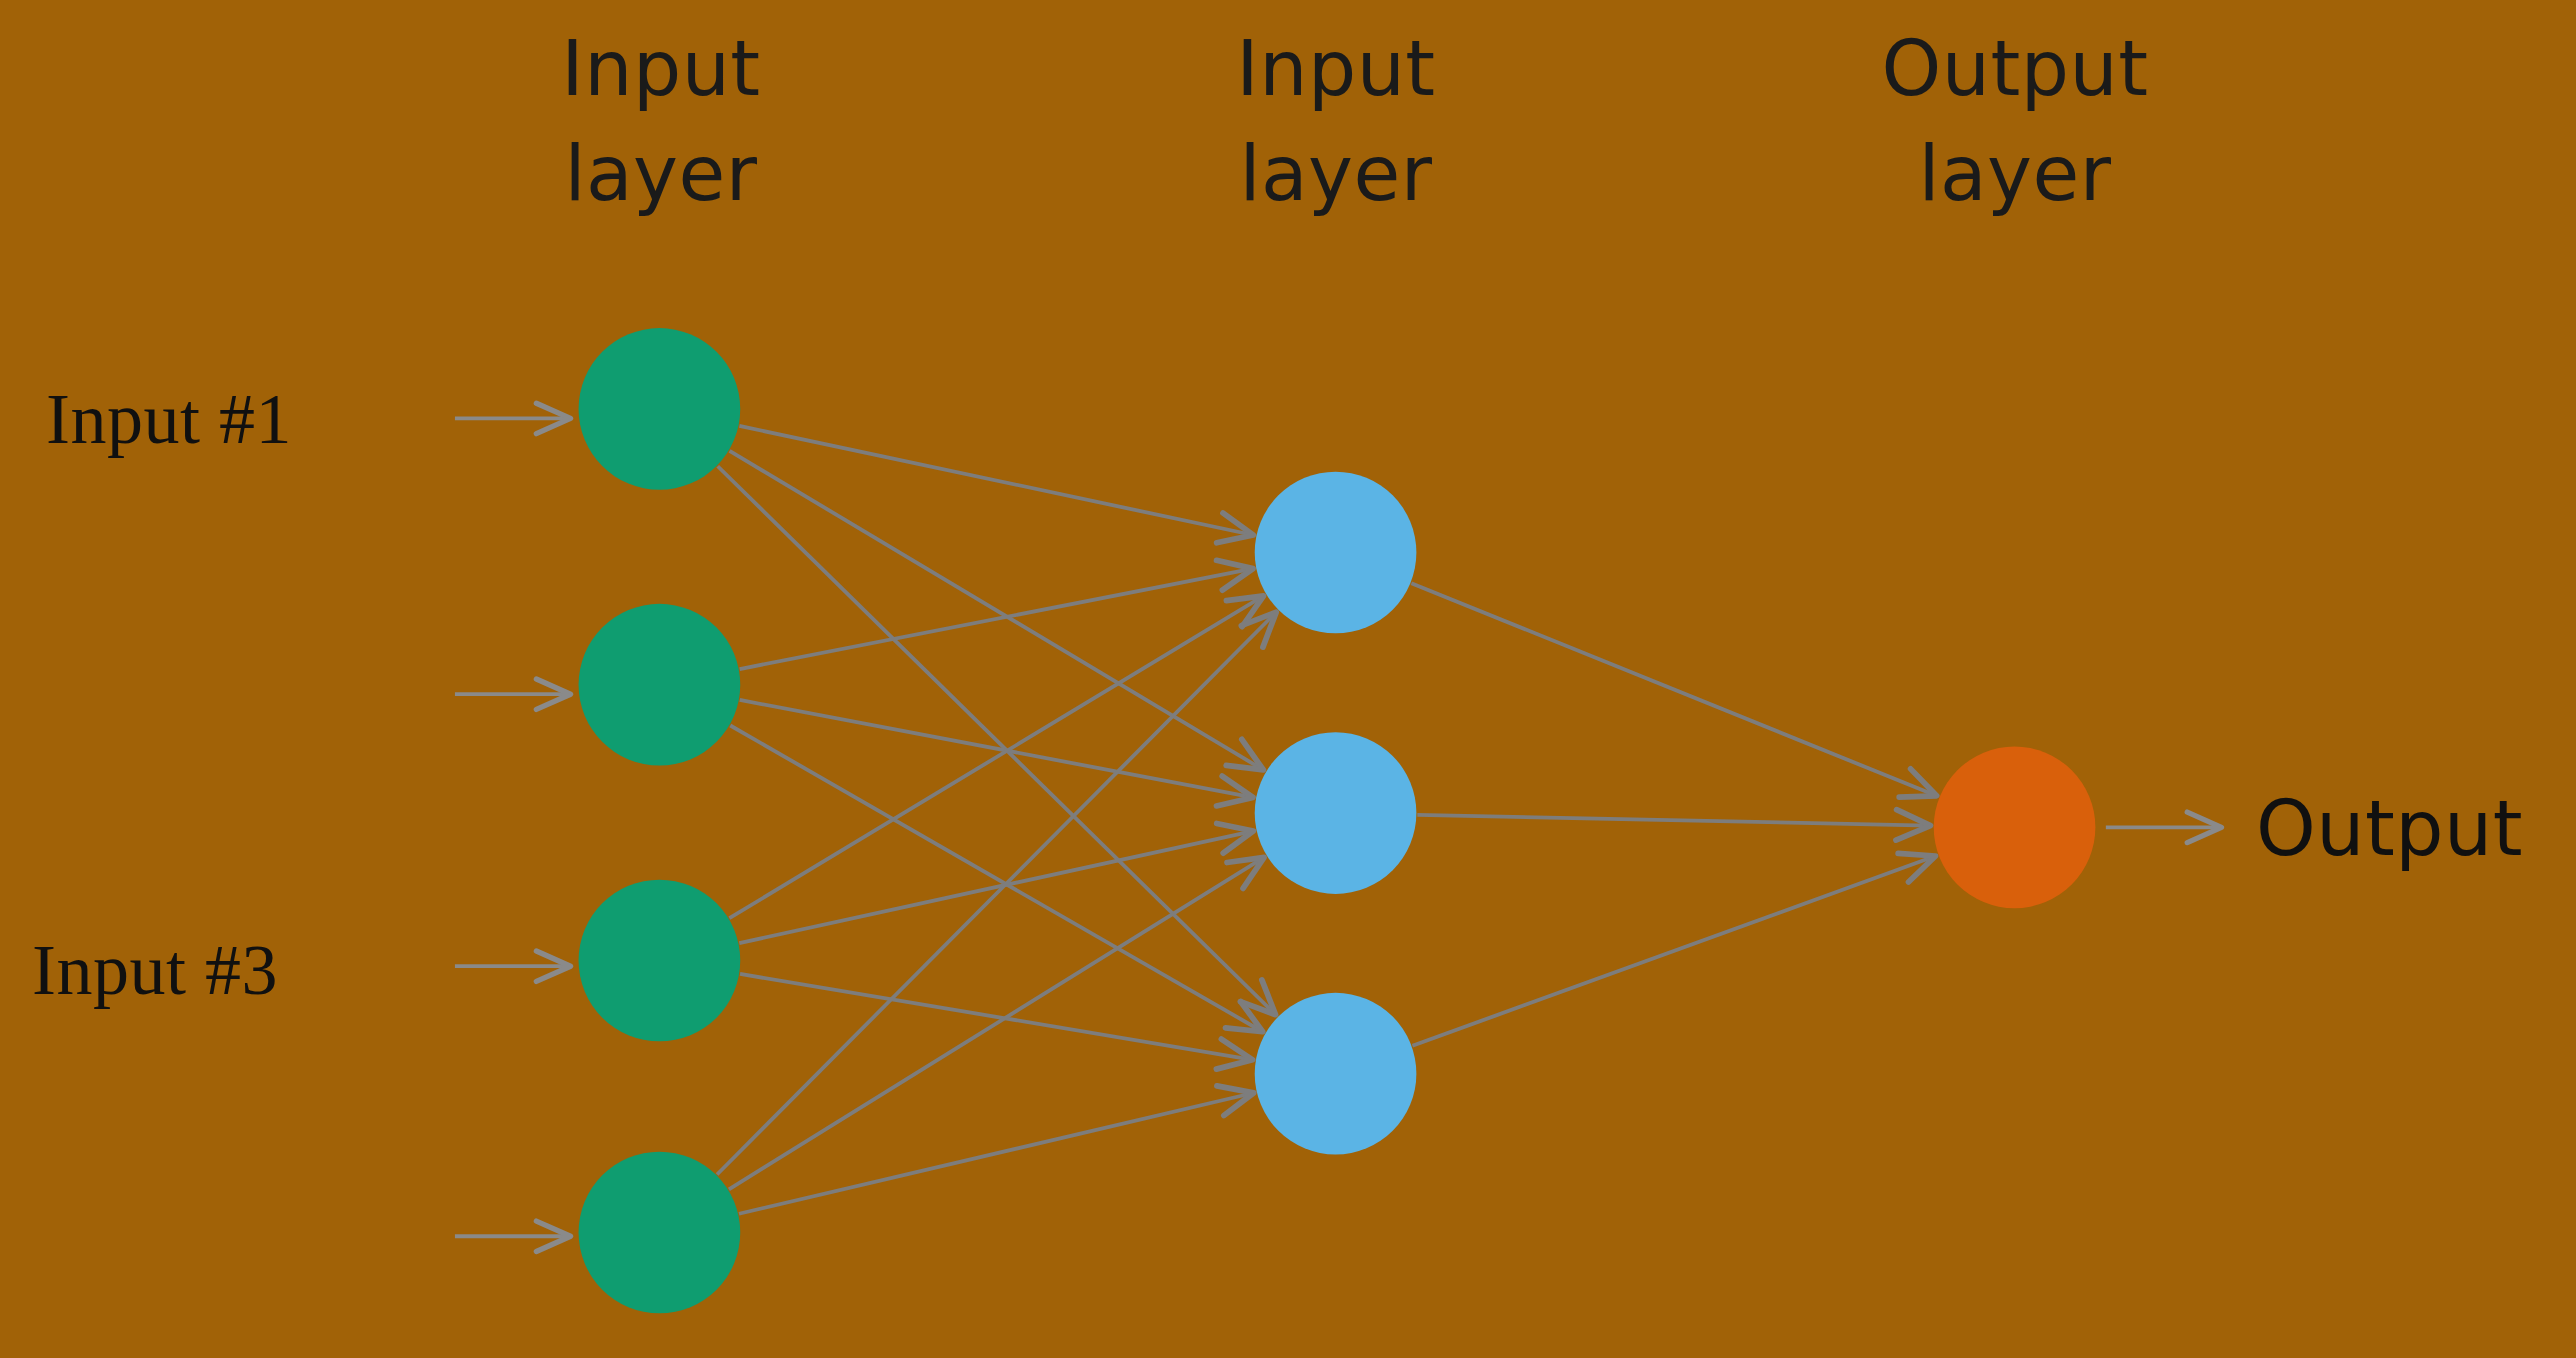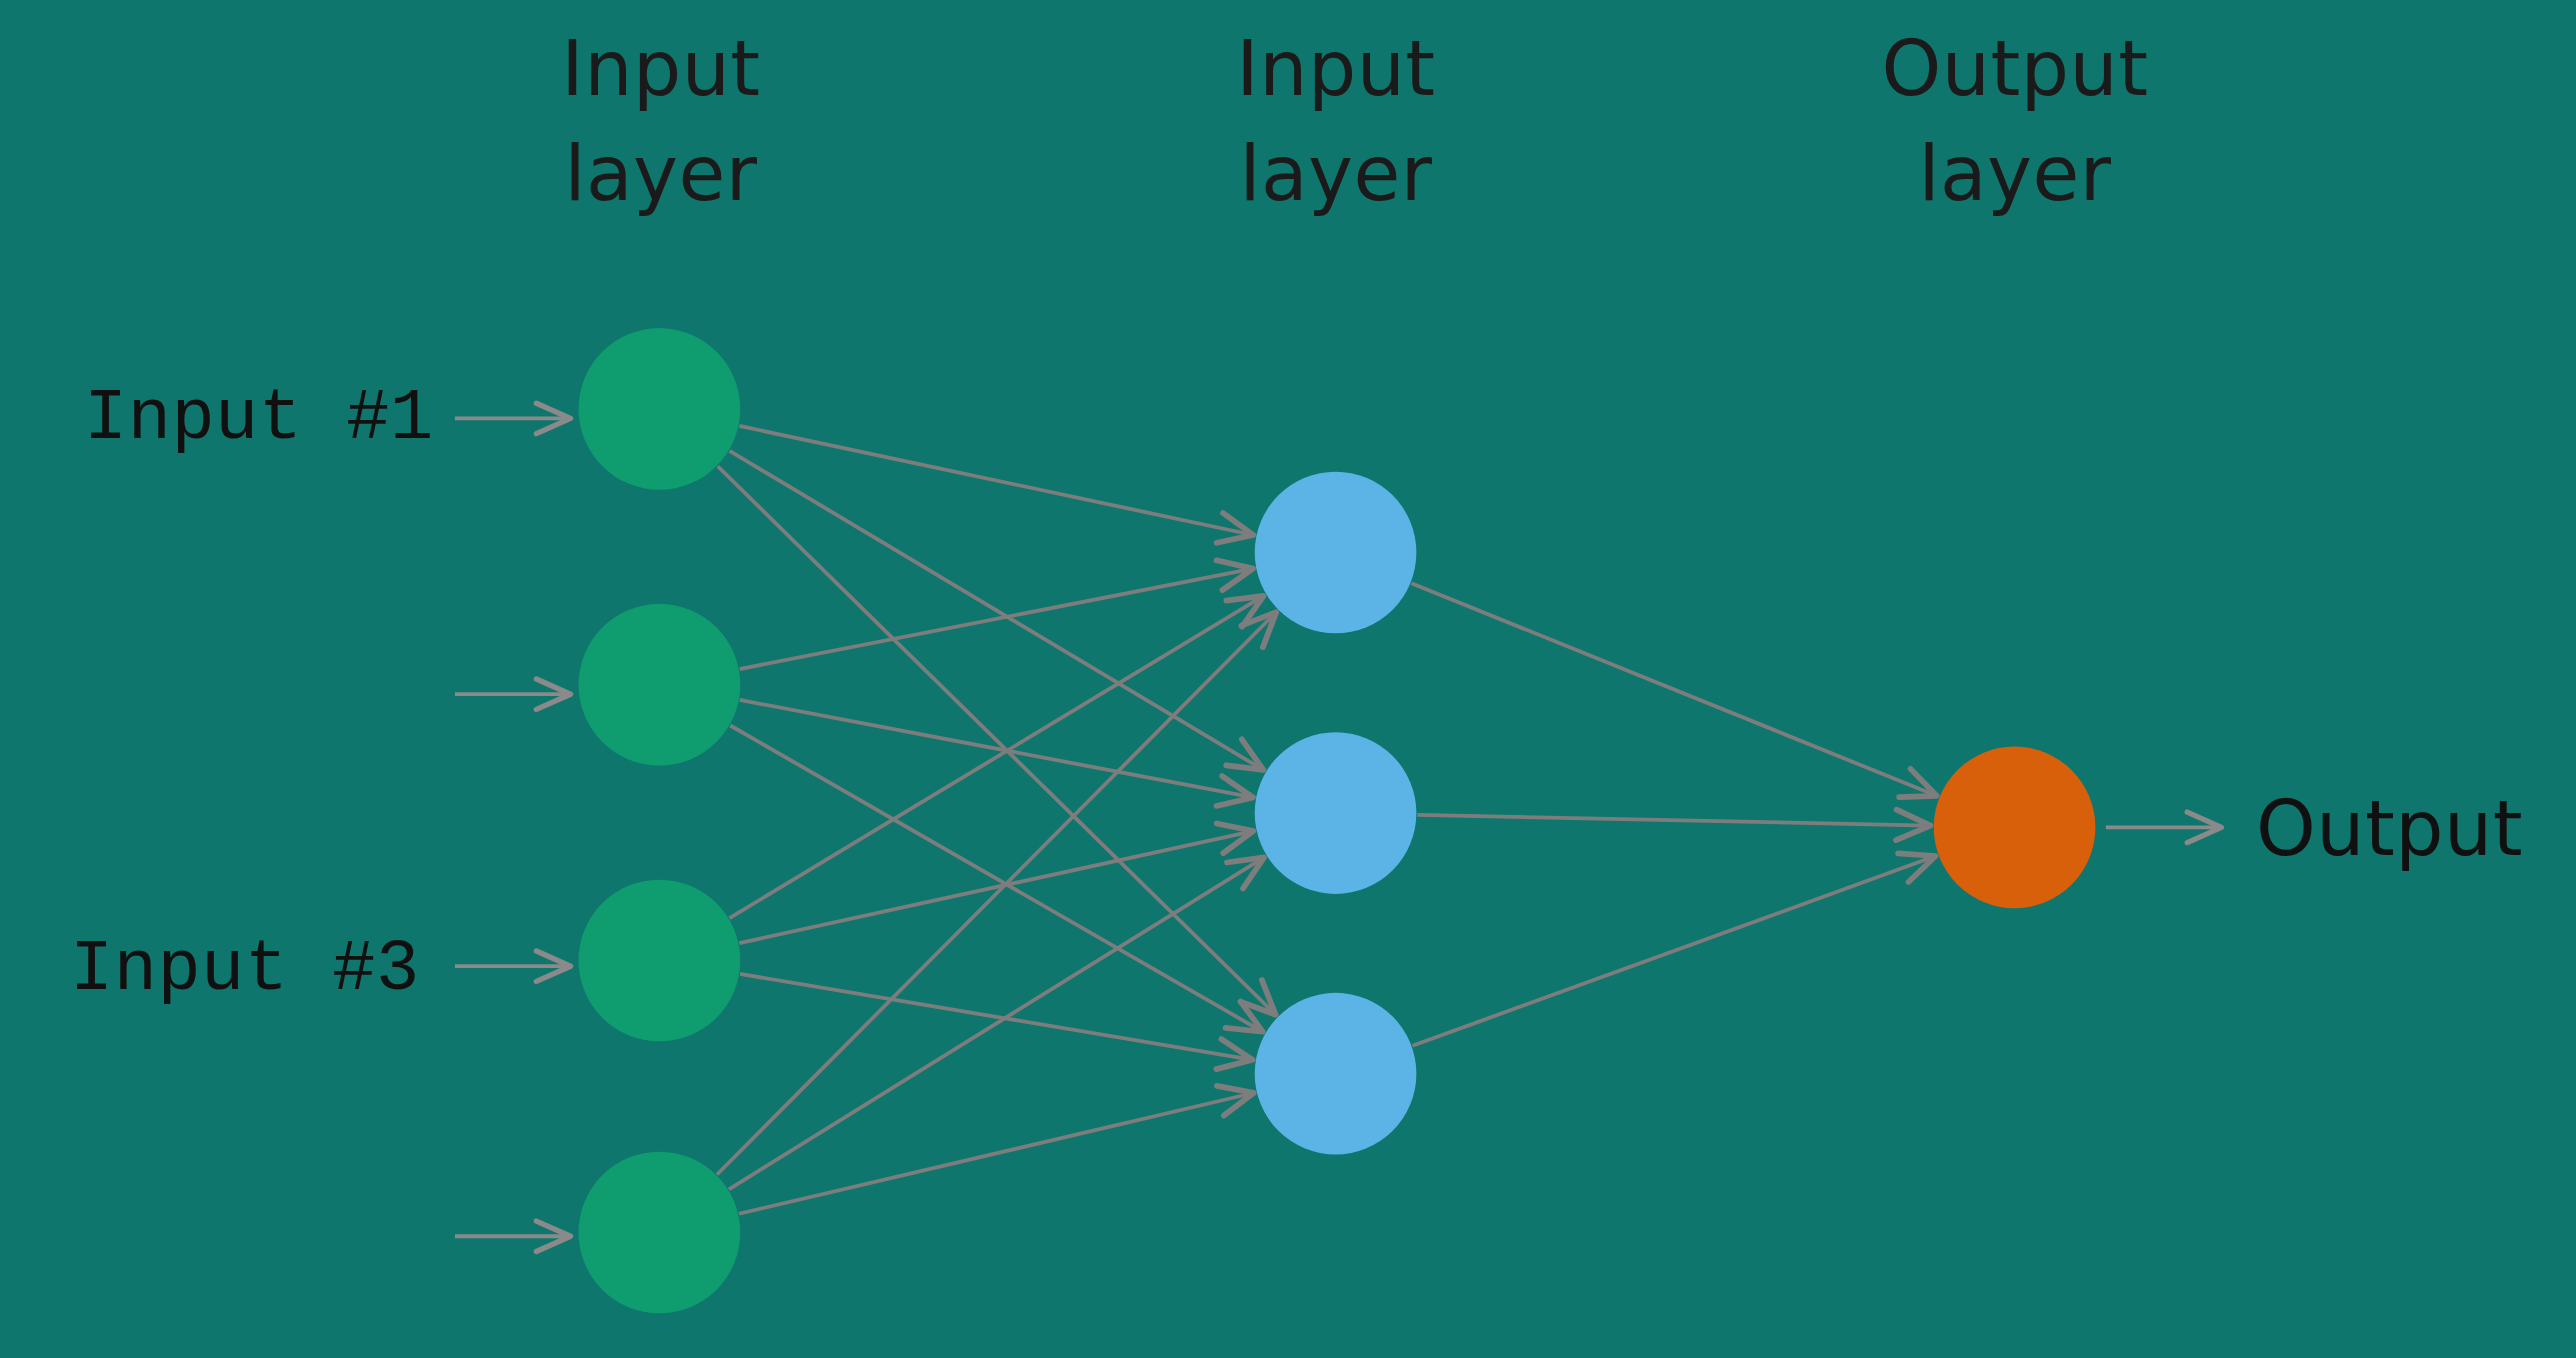--- a/index.html
+++ b/index.html
@@ -5,21 +5,21 @@
 <style>
   html, body {
     margin: 0;
     padding: 0;
     background: #ffffff;
   }
   #canvas {
     position: relative;
     width: 2576px;
     height: 1358px;
-    background: #0f766e;
+    background: #a16207;
     overflow: hidden;
     font-family: "DejaVu Sans", sans-serif;
   }
   svg#net {
     position: absolute;
     left: 0;
     top: 0;
     width: 2576px;
     height: 1358px;
     display: block;
@@ -32,27 +32,26 @@
     line-height: 1.38;
     color: #1a1a1a;
     font-weight: 400;
     letter-spacing: 0.5px;
     white-space: nowrap;
     transform: translateX(-50%);
   }
   .layer-title .t-line { display: block; }
   .input-label {
     position: absolute;
-    font-family: Liberation Mono, monospace;
+    font-family: Liberation Serif, serif;
     font-size: 72px;
     color: #101010;
     white-space: nowrap;
     letter-spacing: 0.5px;
     transform: translateY(-50%);
-    margin-left: 38px;
   }
   .output-label {
     position: absolute;
     font-family: "DejaVu Sans", sans-serif;
     font-size: 76px;
     color: #101010;
     white-space: nowrap;
     letter-spacing: 0.5px;
     transform: translateY(-50%);
   }

